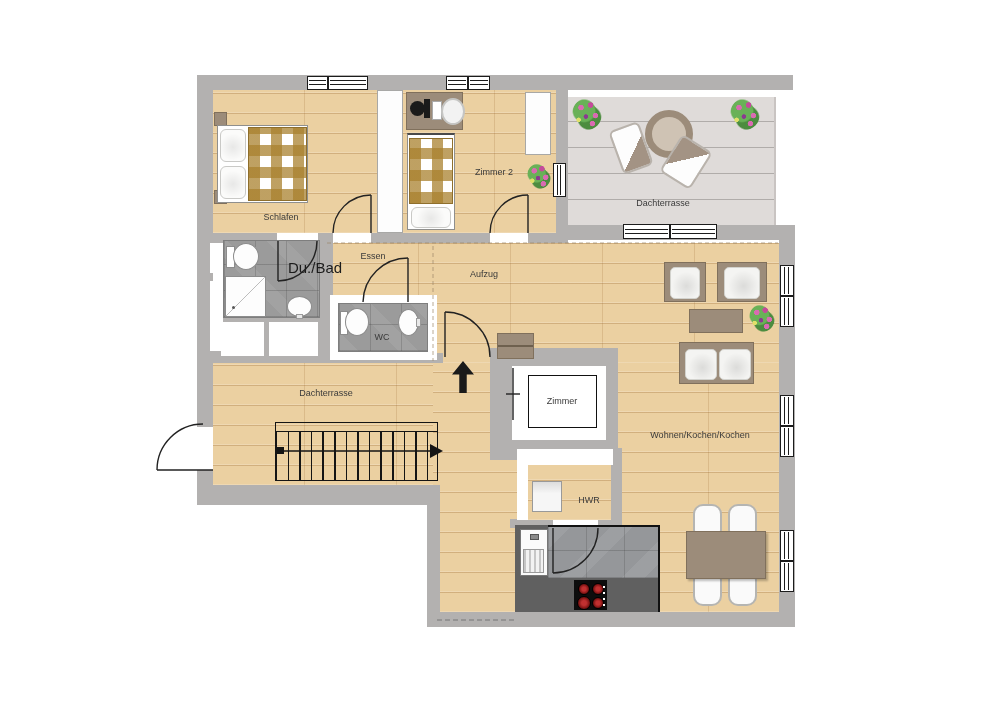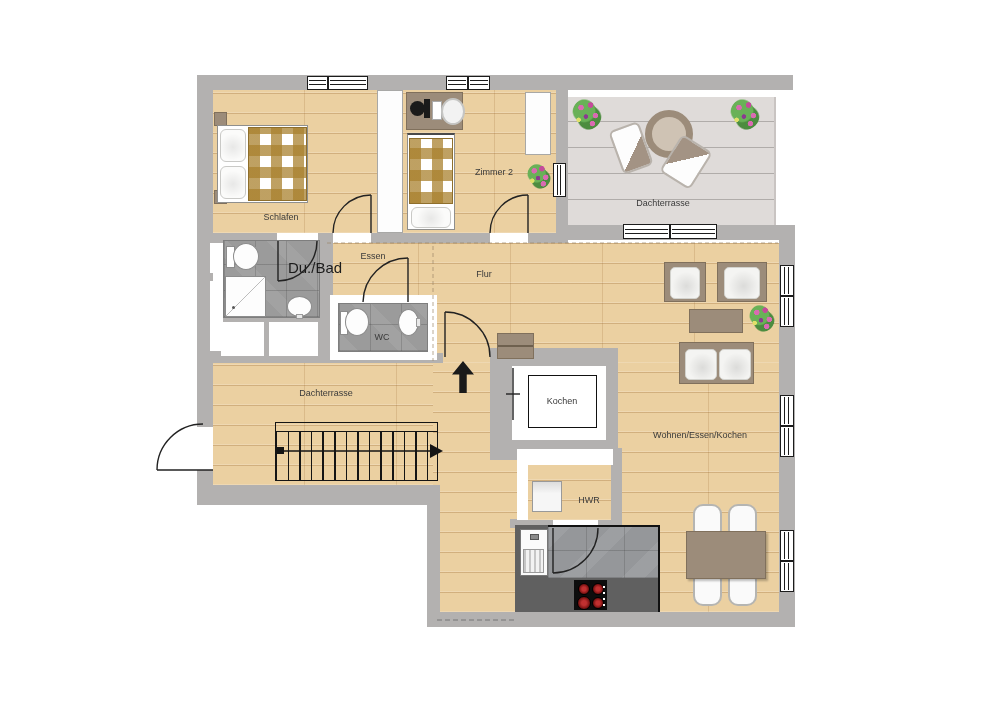--- a/index.html
+++ b/index.html
@@ -260,20 +260,20 @@
     </g>
   </svg>
 
   <div class="abs north" style="left:452px;top:361px;width:22px;height:32px"></div>
 
   <div class="lbl" style="left:281px;top:217px">Schlafen</div>
   <div class="lbl" style="left:494px;top:172px">Zimmer 2</div>
   <div class="lbl" style="left:663px;top:203px">Dachterrasse</div>
   <div class="lbl lbl-big" style="left:315px;top:267px">Du./Bad</div>
   <div class="lbl" style="left:373px;top:256px">Essen</div>
-  <div class="lbl" style="left:484px;top:274px">Flur</div>
+  <div class="lbl" style="left:484px;top:274px">Aufzug</div>
   <div class="lbl" style="left:382px;top:337px">WC</div>
   <div class="lbl" style="left:326px;top:393px">Dachterrasse</div>
-  <div class="lbl" style="left:562px;top:401px">Kochen</div>
+  <div class="lbl" style="left:562px;top:401px">Zimmer</div>
   <div class="lbl" style="left:589px;top:500px">HWR</div>
-  <div class="lbl" style="left:700px;top:435px">Wohnen/Essen/Kochen</div>
+  <div class="lbl" style="left:700px;top:435px">Wohnen/Kochen/Kochen</div>
 
 </div>
 
 </body></html>

